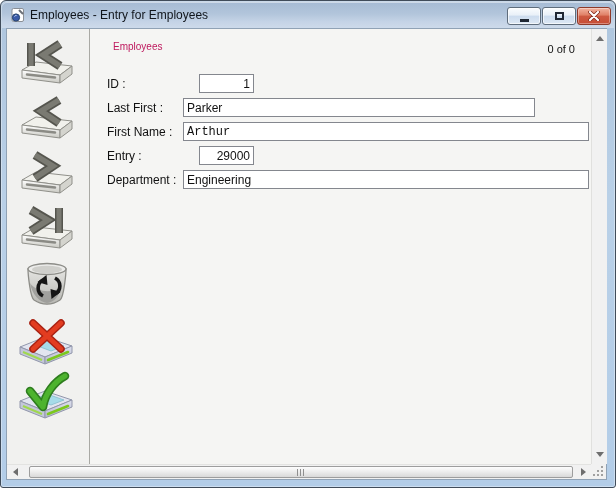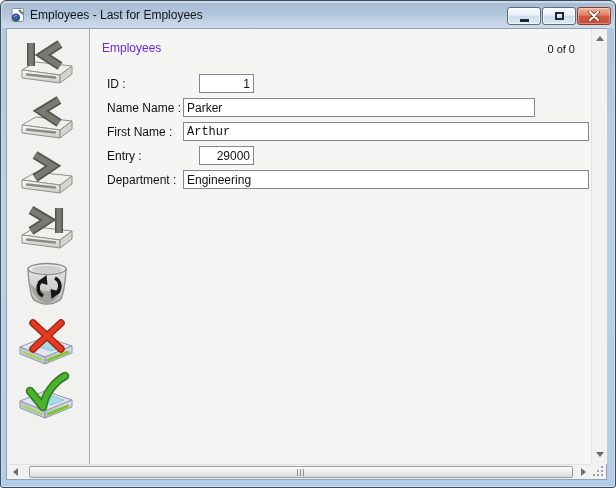--- a/index.html
+++ b/index.html
@@ -18,21 +18,21 @@
     box-shadow:inset 0 0 0 1px rgba(255,255,255,.65);display:flex;align-items:center;justify-content:center;cursor:default;}
   .cap-btn.close{width:34px;border-color:#8e3a2a;
     background:linear-gradient(180deg,#f2b4a0 0%,#e08066 45%,#ce5a41 50%,#c64d36 100%);
     box-shadow:inset 0 0 0 1px rgba(255,255,255,.35);}
   .glyph-min{width:9px;height:3px;background:#1f2733;margin-top:8px;}
   .glyph-max{width:9px;height:8px;box-sizing:border-box;border:2px solid #1f2733;background:transparent;}
   .client{position:absolute;left:6px;top:28px;width:599px;height:450px;background:#f5f5f3;box-shadow:0 0 0 1px #90a2b5;}
   .toolbar{position:absolute;left:0;top:0;width:82px;height:435px;background:#f1f1ef;border-right:1px solid #a9a9a4;}
   .tool-btn{position:absolute;left:8px;width:62px;height:50px;cursor:default;}
   .form-area{position:absolute;left:83px;top:0;width:501px;height:435px;background:#f5f5f3;}
-  .form-header{position:absolute;left:12px;top:12px;font-size:12px;color:#6d28d9;}
+  .form-header{position:absolute;left:23px;top:12px;font-size:10px;color:#be185d;}
   .record-counter{position:absolute;right:16px;top:14px;font-size:11px;color:#111;}
   .field-label{position:absolute;left:17px;font-size:12px;color:#111;white-space:nowrap;}
   .field-input{position:absolute;box-sizing:border-box;height:19px;border:1px solid #84878e;background:#ffffff;
     font-family:"Liberation Sans",sans-serif;font-size:12px;color:#111;padding:0 3px;outline:none;}
   .field-input.num{text-align:right;}
   .fi-id{left:109px;top:45px;width:55px;}
   .fi-last{left:93px;top:69px;width:352px;}
   .fi-first{left:93px;top:93px;width:406px;font-family:Liberation Mono, monospace;}
   .fi-salary{left:109px;top:117px;width:55px;}
   .fi-dept{left:93px;top:141px;width:406px;}
@@ -77,21 +77,21 @@
 
   <div class="titlebar">
     <span class="app-icon">
       <svg width="16" height="16" viewBox="0 0 16 16">
         <rect x="2" y="1.5" width="11.5" height="13" rx="1.5" fill="#ffffff" stroke="#8a8f96"></rect>
         <path d="M9,3 L13,7" stroke="#6b7077" stroke-width="2"></path>
         <circle cx="6" cy="10.5" r="3.6" fill="#3a5ba8" stroke="#23406e"></circle>
         <path d="M4.5,9.5 a2,2 0 0 1 2,-1" stroke="#cfe0ff" stroke-width="1" fill="none"></path>
       </svg>
     </span>
-    <span class="title-text">Employees - Last for Employees</span>
+    <span class="title-text">Employees - Entry for Employees</span>
     <div class="caption-buttons">
       <div class="cap-btn">
           <span class="glyph-min"></span>
         </div>
       <div class="cap-btn">
           <span class="glyph-max"></span>
         </div>
       <div class="cap-btn close">
         <svg width="12" height="10" viewBox="0 0 12 10">
           <path d="M2,1 L10,9 M10,1 L2,9" stroke="#7e2517" stroke-width="3.6" stroke-linecap="round"></path>
@@ -194,21 +194,21 @@
 
     </div>
 
     <div class="form-area">
       <span class="form-header">Employees</span>
       <span class="record-counter">0 of 0</span>
 
       <span class="field-label" style="top:48px">ID :</span>
       <input class="field-input num fi-id" type="text" value="1" style="">
 
-      <span class="field-label" style="top:72px">Name Name :</span>
+      <span class="field-label" style="top:72px">Last First :</span>
       <input class="field-input fi-last" type="text" value="Parker" style="">
 
       <span class="field-label" style="top:96px">First Name :</span>
       <input class="field-input fi-first" type="text" value="Arthur" style="">
 
       <span class="field-label" style="top:120px">Entry :</span>
       <input class="field-input num fi-salary" type="text" value="29000" style="">
 
       <span class="field-label" style="top:144px">Department :</span>
       <input class="field-input fi-dept" type="text" value="Engineering" style="">

